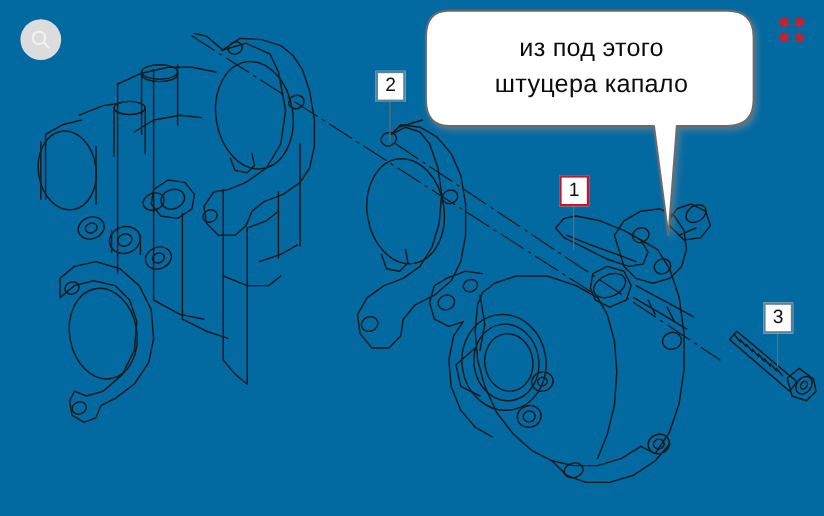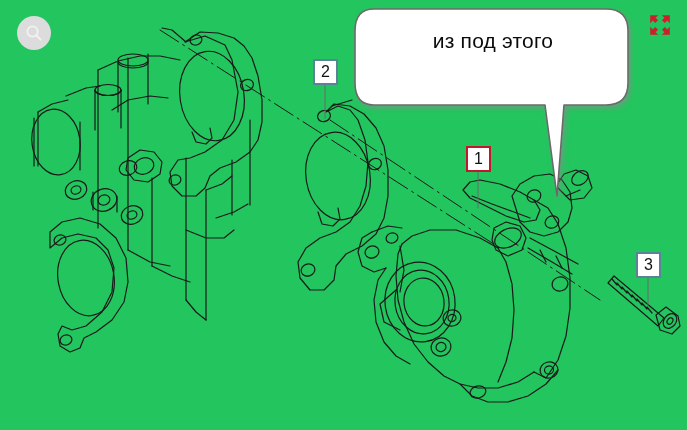--- a/index.html
+++ b/index.html
@@ -8,21 +8,21 @@
     padding: 0;
     background: #ffffff;
   }
   body {
     font-family: "Liberation Sans", sans-serif;
   }
   #stage {
     position: relative;
     width: 687px;
     height: 430px;
-    background: #22c55e;
+    background: #0369a1;
     overflow: hidden;
   }
   #diagram-svg {
     position: absolute;
     left: 0;
     top: 0;
     width: 687px;
     height: 430px;
   }
 
@@ -313,20 +313,21 @@
                  L205 190
                  L193 99
                  L22 99
                  Q3 99 3 77
                  L3 25
                  Q3 3 22 3 Z" fill="#ffffff" stroke="#6b6b6b" stroke-width="1.6" stroke-linejoin="round"></path>
       </g>
     </svg>
     <div class="bubble-text">
       <span class="ln">из под этого</span>
+      <span class="ln">штуцера капало</span>
     </div>
   </div>
 
   <div id="callout-1" class="callout red">1</div>
   <div id="callout-2" class="callout blue">2</div>
   <div id="callout-3" class="callout blue">3</div>
 
 </div>
 
 </body></html>

